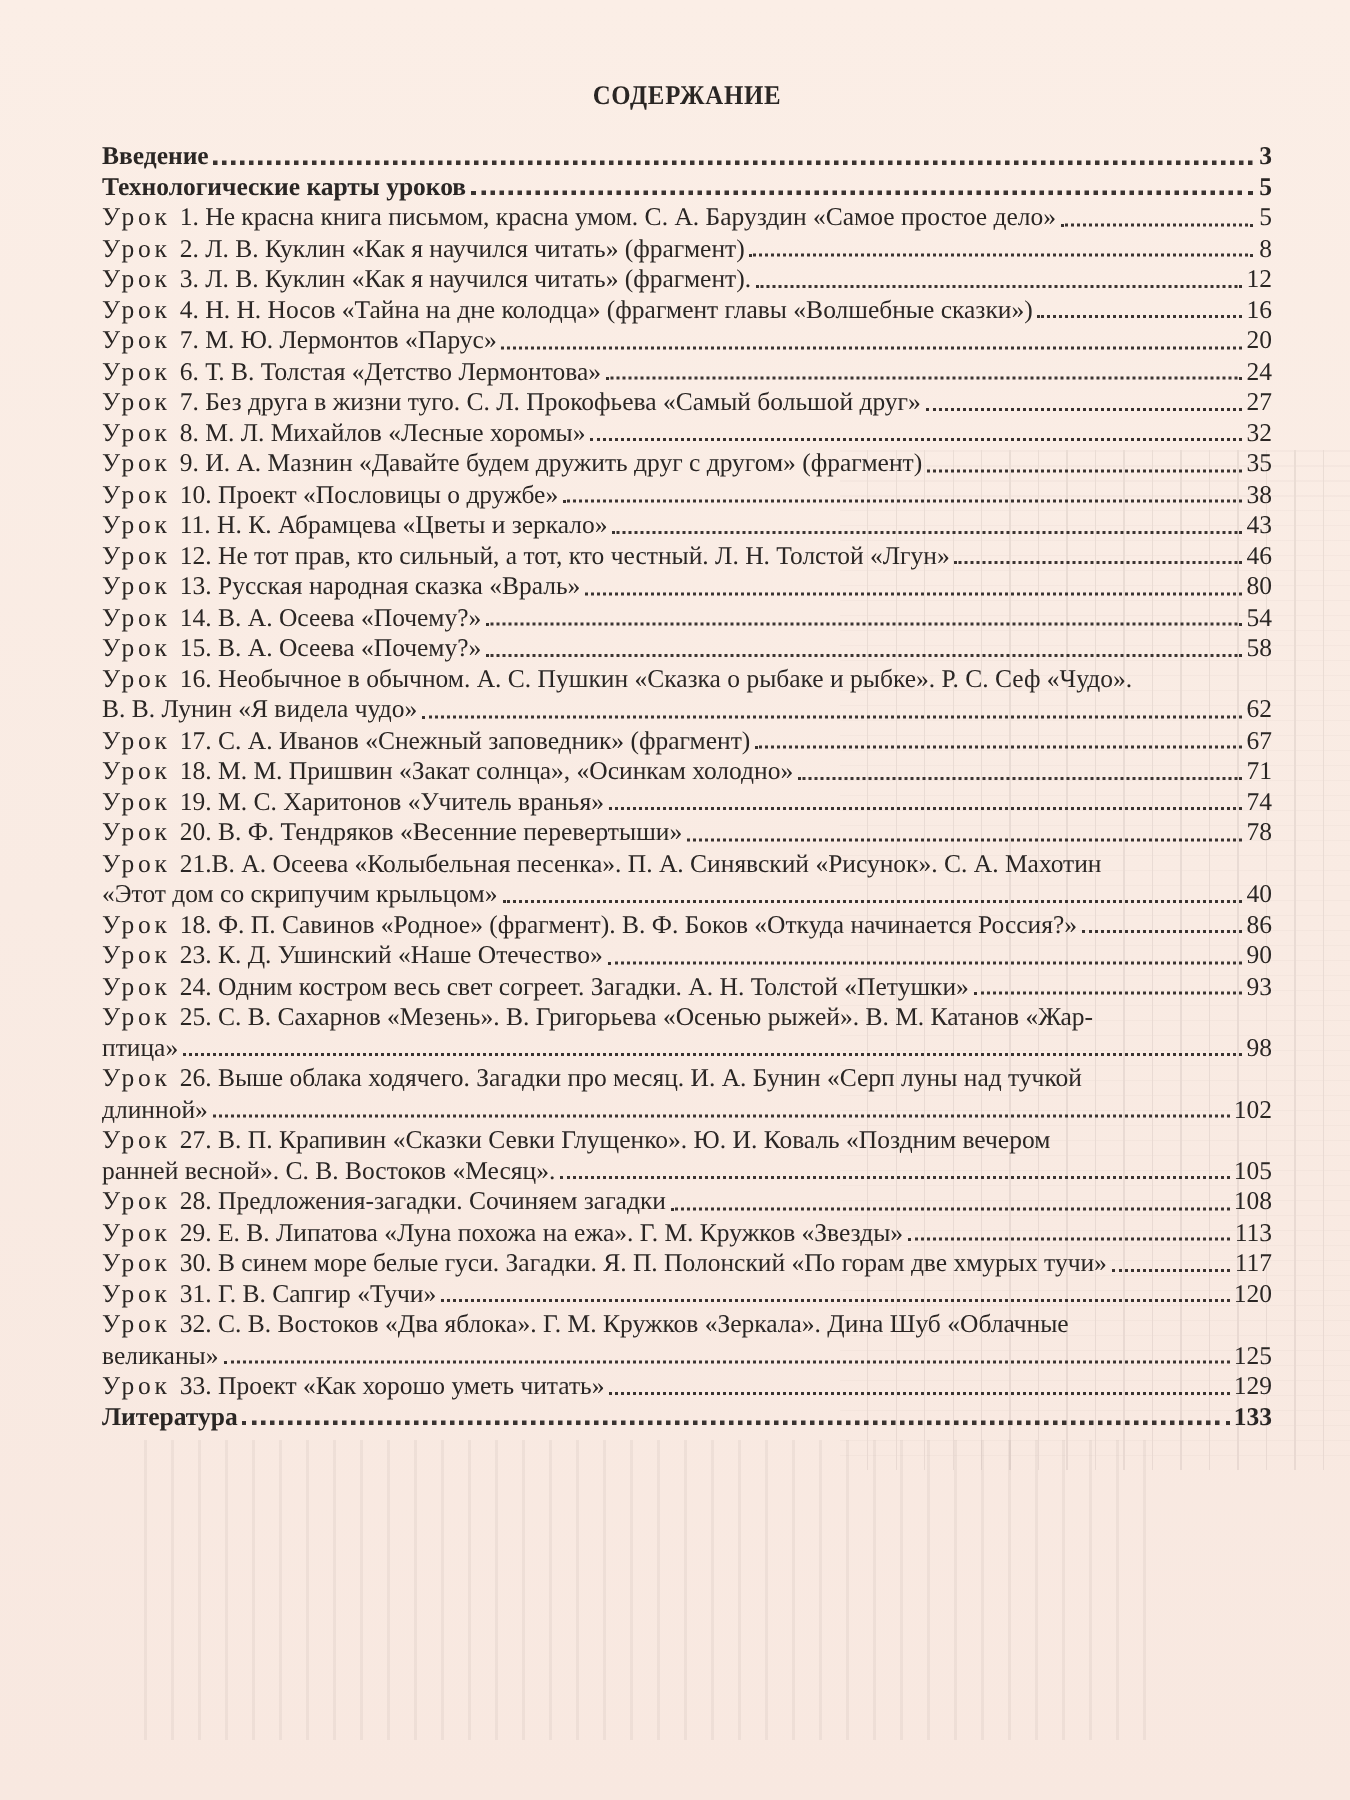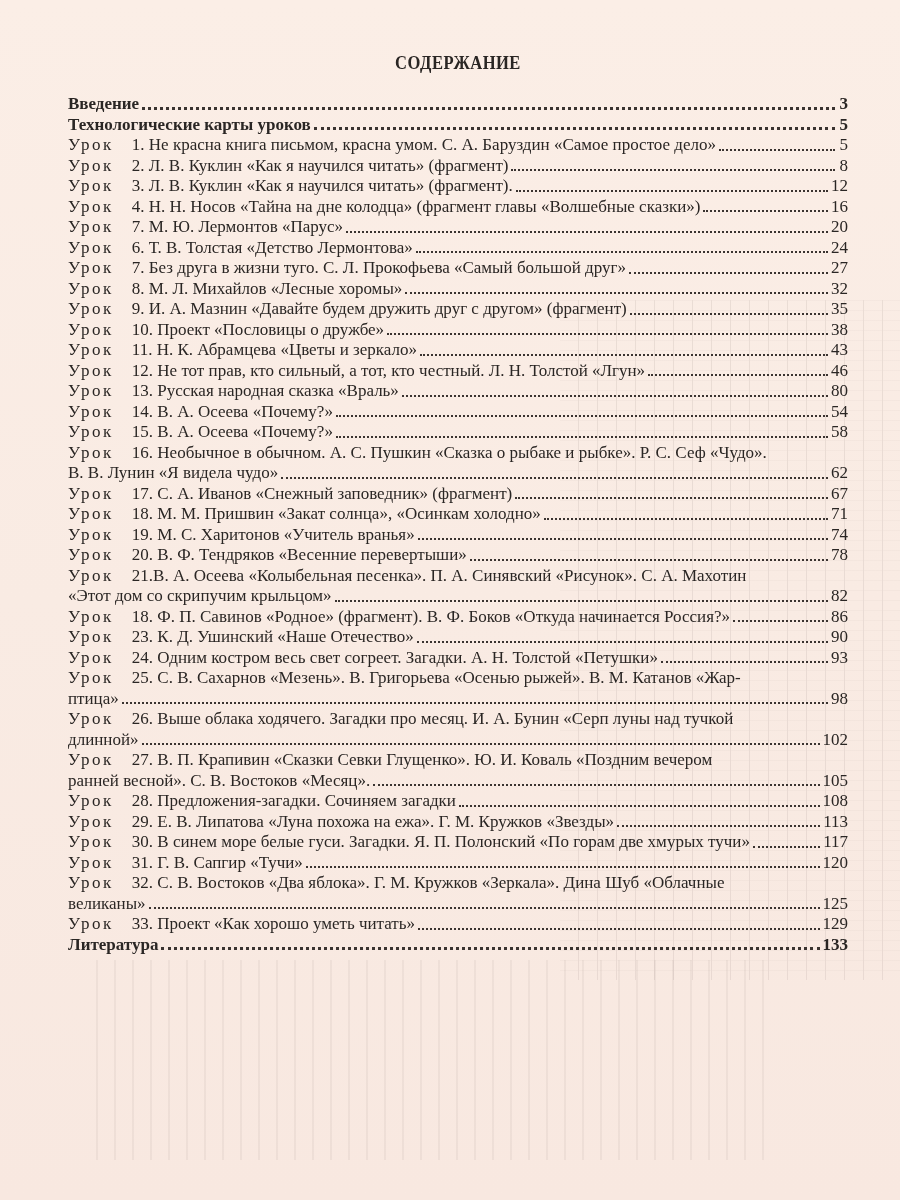--- a/index.html
+++ b/index.html
@@ -34,21 +34,21 @@
     font-size:17px; white-space:nowrap; overflow:hidden;
   }
   .line .txt { flex:0 0 auto; transform-origin:left; }
   .line .dots {
     flex:1 1 auto; overflow:hidden; margin:0 3px 5px 3px;
     border-bottom:2px dotted #3a3330; height:0;
   }
   .line .pg { flex:0 0 auto; text-align:right; min-width:10px; }
   .bold { font-weight:bold; }
   .bold .dots { border-bottom-width:3px; }
-  .urok { letter-spacing:2.5px; margin-right:18px; }
+  .urok { letter-spacing:2.5px; margin-right:6px; }
   .cont { display:flex; height:20.5px; line-height:20.5px; font-size:17px; white-space:nowrap; }
 </style>
 </head>
 <body>
 
 <div class="bleed"></div>
 <div class="bleed2"></div>
 
 <div class="page">
   <div class="title">СОДЕРЖАНИЕ</div>
@@ -165,21 +165,21 @@
         <span class="txt"><span class="urok">Урок</span><span>20. В. Ф. Тендряков «Весенние перевертыши»</span></span>
         <span class="dots"></span>
         <span class="pg">78</span>
       </div>
       <div class="cont">
         <span class="txt"><span class="urok">Урок</span><span>21.В. А. Осеева «Колыбельная песенка». П. А. Синявский «Рисунок». С. А. Махотин</span></span>
       </div>
       <div class="line">
         <span class="txt">«Этот дом со скрипучим крыльцом»</span>
         <span class="dots"></span>
-        <span class="pg">82</span>
+        <span class="pg">40</span>
       </div>
       <div class="line">
         <span class="txt"><span class="urok">Урок</span><span>18. Ф. П. Савинов «Родное» (фрагмент). В. Ф. Боков «Откуда начинается Россия?»</span></span>
         <span class="dots"></span>
         <span class="pg">86</span>
       </div>
       <div class="line">
         <span class="txt"><span class="urok">Урок</span><span>23. К. Д. Ушинский «Наше Отечество»</span></span>
         <span class="dots"></span>
         <span class="pg">90</span>

